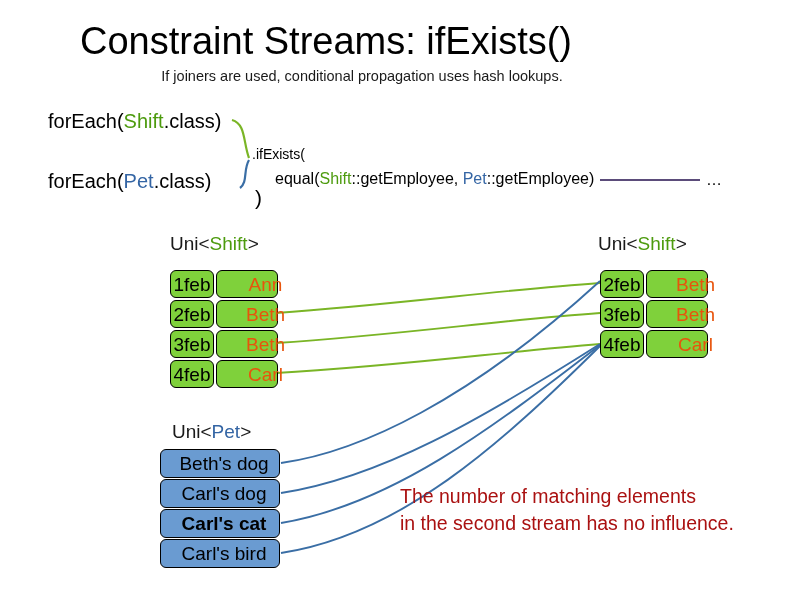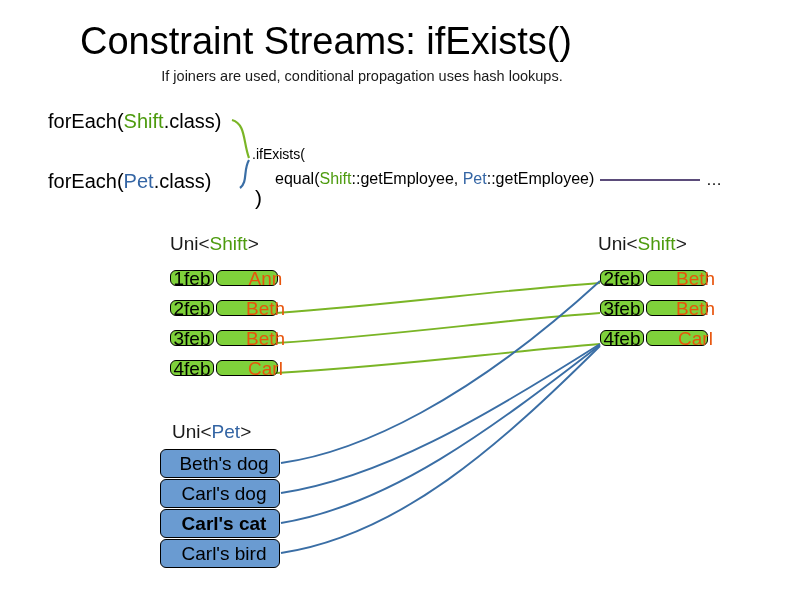--- a/index.html
+++ b/index.html
@@ -79,21 +79,21 @@
     color: #1a1a1a;
   }
   .lbl-left-shift  { left: 170px; top: 232px; }
   .lbl-right-shift { left: 598px; top: 232px; }
   .lbl-pet         { left: 172px; top: 420px; }
 
   
   .tuple {
     display: flex;
     align-items: stretch;
-    height: 16px;
+    height: 28px;
   }
   .cell {
     box-sizing: border-box;
     border: 1.6px solid #000000;
     border-radius: 6px;
     display: flex;
     align-items: center;
     justify-content: center;
     font-size: 19px;
     line-height: 19px;
@@ -205,14 +205,18 @@
   <div class="abs tuple" style="left:600px; top:330px;">
     <div class="cell cell-date">4feb</div>
     <div class="cell cell-name">Carl</div>
   </div>
 
   <div class="abs pet-box" style="left:160px; top:449px;">Beth's dog</div>
   <div class="abs pet-box" style="left:160px; top:479px;">Carl's dog</div>
   <div class="abs pet-box" style="left:160px; top:509px;font-weight:bold;">Carl's cat</div>
   <div class="abs pet-box" style="left:160px; top:539px;">Carl's bird</div>
 
+  <div class="abs note">
+    <div>The number of matching elements</div>
+    <div>in the second stream has no influence.</div>
+  </div>
 
 </div>
 
 </body></html>

